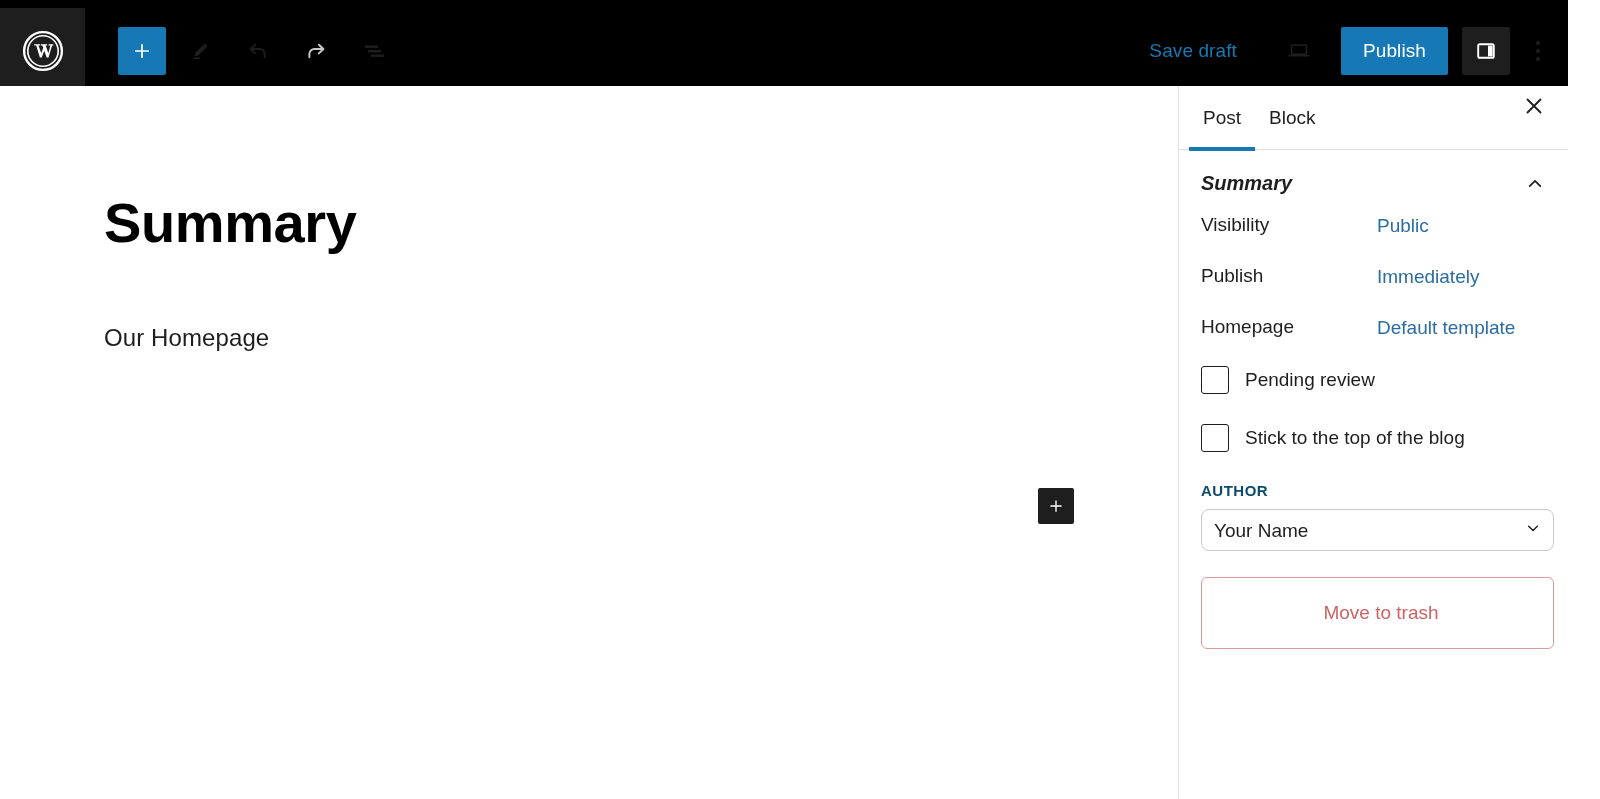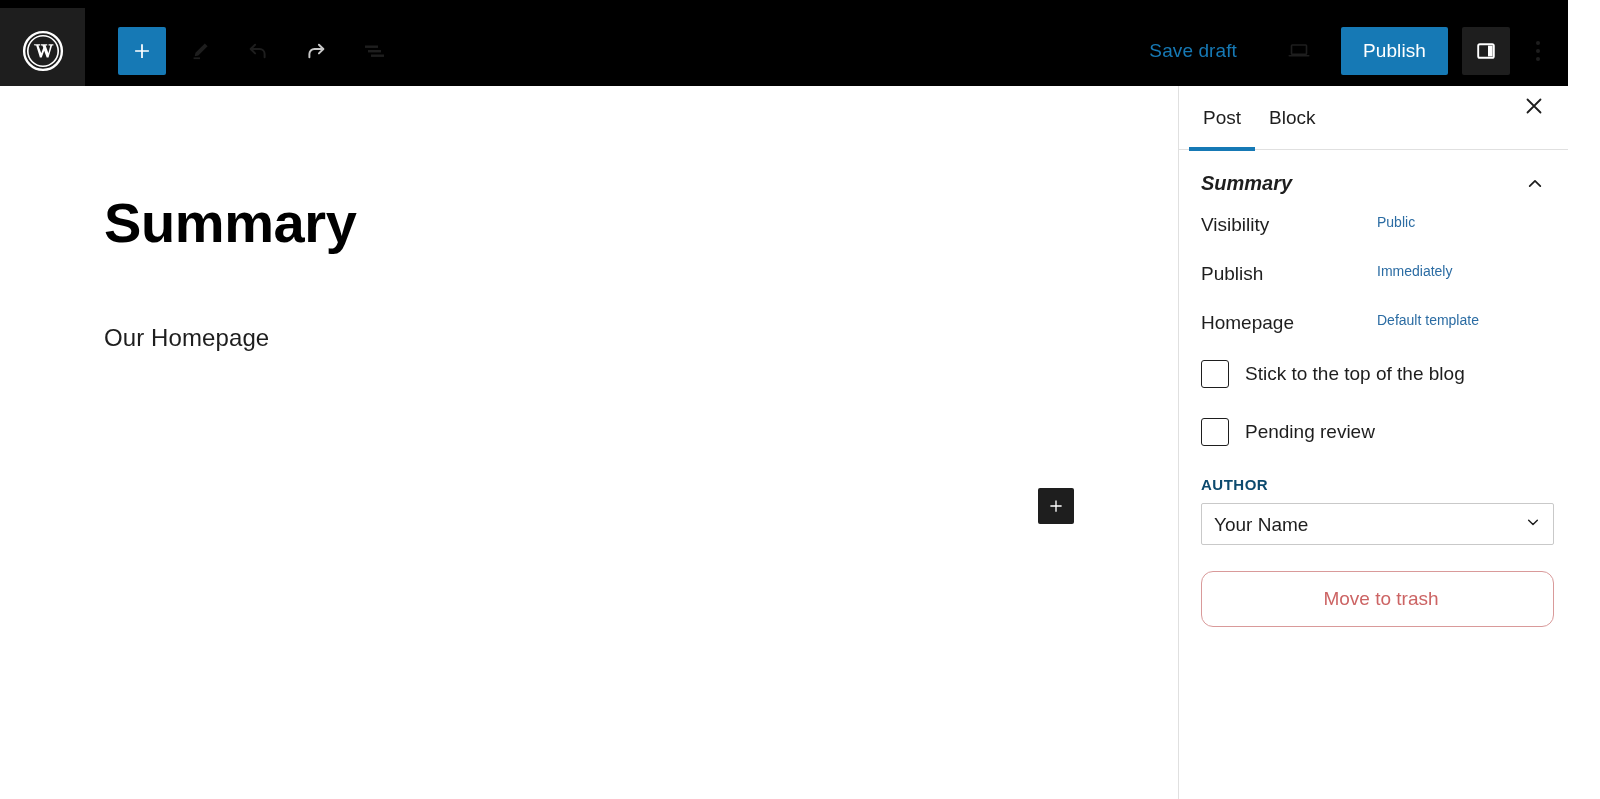--- a/index.html
+++ b/index.html
@@ -278,21 +278,21 @@
   }
   .meta-label {
     width: 176px;
     flex: 0 0 176px;
     font-size: 19px;
     color: #1e1e1e;
     padding-top: 1px;
     font-family: "Liberation Sans", sans-serif;
   }
   .meta-value {
-    font-size: 14px;
+    font-size: 19px;
     color: #2b6ca3;
     background: none;
     border: none;
     padding: 0;
     text-align: left;
     cursor: pointer;
     line-height: 1.32;
     max-width: 178px;
     font-family: "Liberation Sans", sans-serif;
     word-break: break-word;
@@ -331,21 +331,21 @@
 
   .select-wrap {
     position: relative;
     width: 353px;
     height: 42px;
   }
   .author-select {
     width: 353px;
     height: 42px;
     border: 1px solid #c9c9c9;
-    border-radius: 2px;
+    border-radius: 8px;
     background: #fff;
     font-size: 19px;
     color: #1e1e1e;
     padding: 0 12px;
     appearance: none;
     -webkit-appearance: none;
     cursor: pointer;
     font-family: "Liberation Sans", sans-serif;
   }
   .select-chevron {
@@ -353,24 +353,24 @@
     right: 12px;
     top: 50%;
     transform: translateY(-50%);
     pointer-events: none;
     color: #1e1e1e;
   }
 
   .trash-btn {
     margin-top: 26px;
     width: 353px;
-    height: 56px;
+    height: 72px;
     background: #ffffff;
     border: 1px solid #d99a9a;
-    border-radius: 12px;
+    border-radius: 6px;
     color: #cc6464;
     font-size: 19px;
     cursor: pointer;
     font-family: "Liberation Sans", sans-serif;
     padding-left: 7px;
   }
 
   
   .right-gutter {
     position: absolute;
@@ -505,26 +505,26 @@
       </div>
 
       <div class="meta-row">
         <span class="meta-label">Homepage</span>
         <button class="meta-value">Default template</button>
       </div>
 
 
       <div class="check-row">
         <span class="checkbox" role="checkbox" aria-checked="false"></span>
-        <span class="check-label">Stick to the top of the blog</span>
+        <span class="check-label">Pending review</span>
       </div>
 
       <div class="check-row">
         <span class="checkbox" role="checkbox" aria-checked="false"></span>
-        <span class="check-label">Pending review</span>
+        <span class="check-label">Stick to the top of the blog</span>
       </div>
 
       <div class="field-label">AUTHOR</div>
 
       <div class="select-wrap">
         <select class="author-select">
           <option>Your Name</option>
         </select>
         <span class="select-chevron">
           <svg width="18" height="18" viewBox="0 0 24 24" fill="none" aria-hidden="true">

